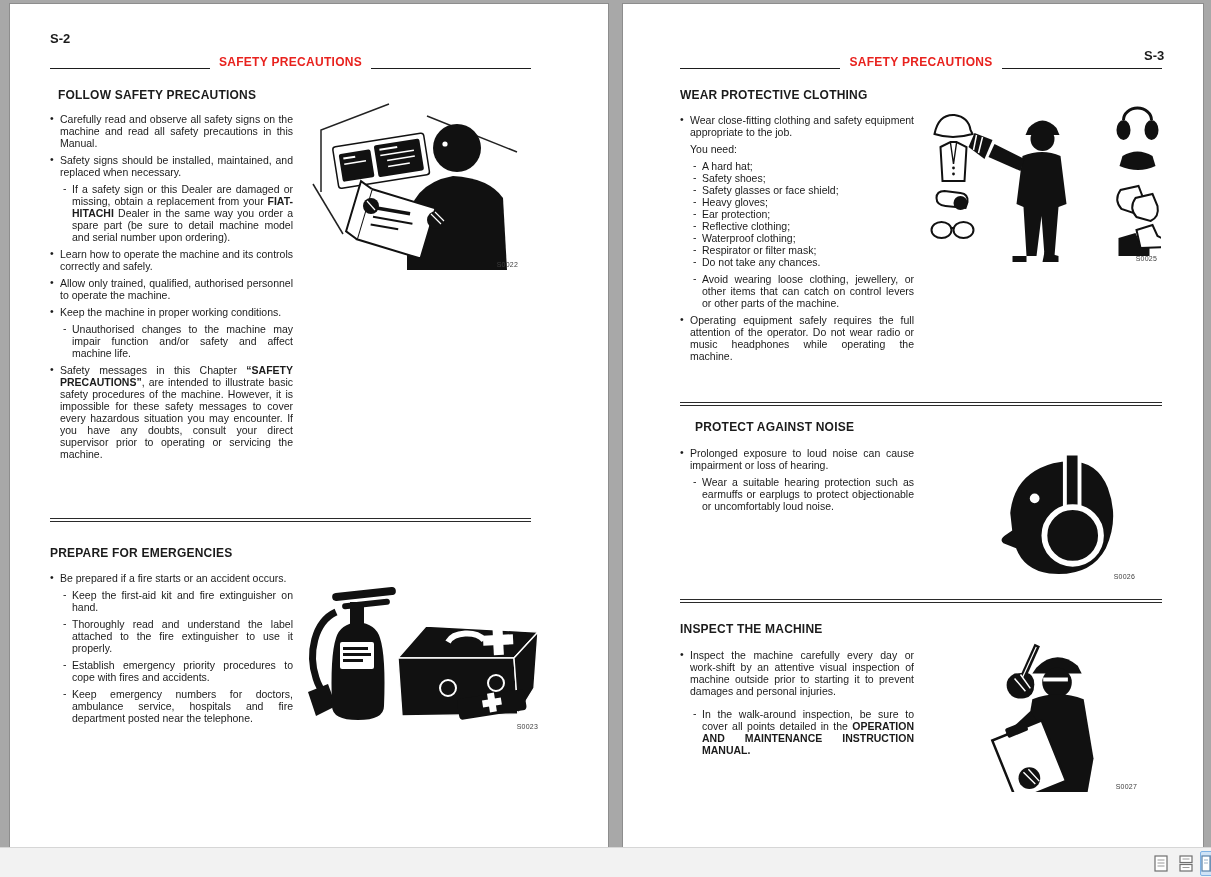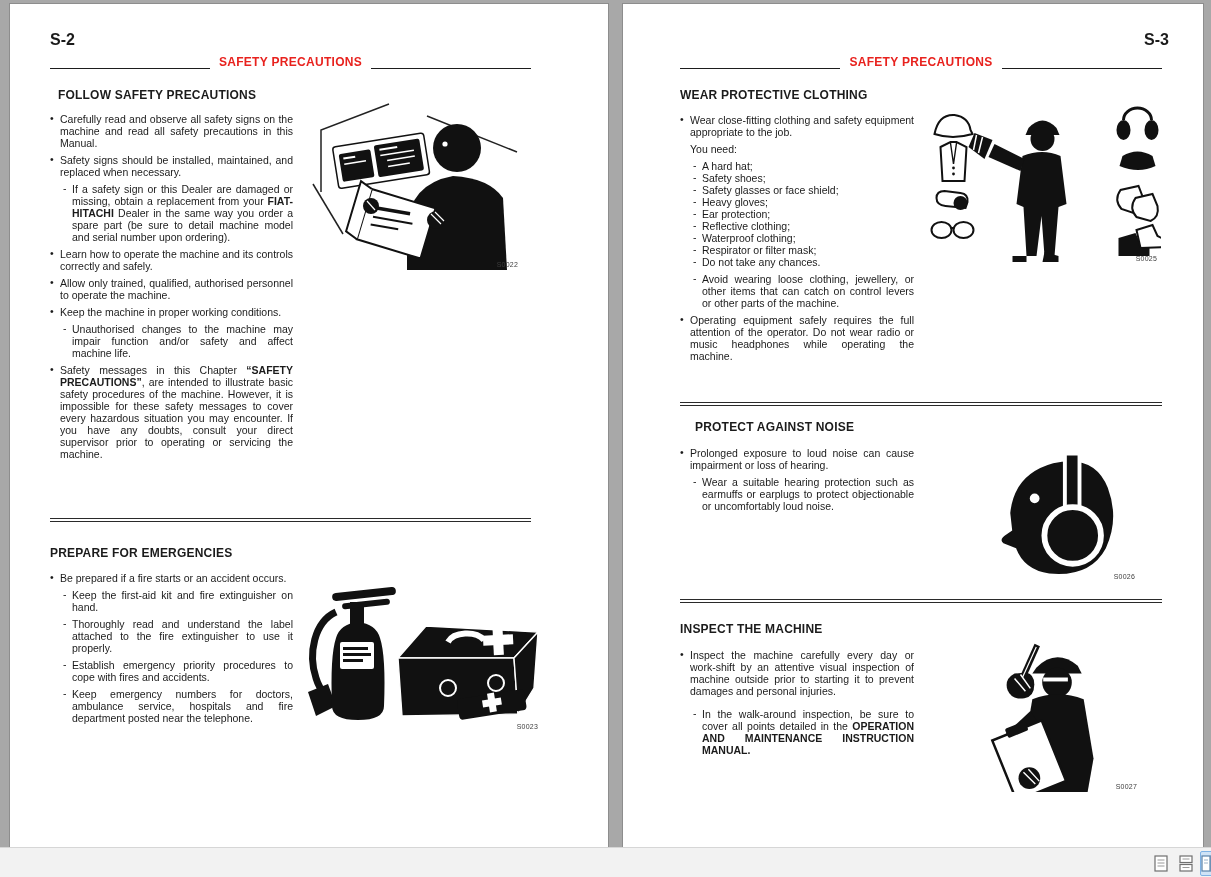--- a/index.html
+++ b/index.html
@@ -15,21 +15,21 @@
   body{
     width:1211px;height:877px;overflow:hidden;position:relative;
     background:var(--canvas_bg);
     font-family:"Liberation Sans",sans-serif;color:var(--ink);
   }
   .canvas{position:absolute;left:0;top:0;width:1211px;height:847px;background:var(--canvas_bg);}
   .page{position:absolute;top:4px;height:843px;background:var(--page_bg);box-shadow:0 0 0 1px #8d8d8d;}
   .page-left{left:10px;width:598px;}
   .page-right{left:623px;width:580px;}
 
-  .pageno{position:absolute;font-size:16px;font-weight:bold;text-align:center;}
+  .pageno{position:absolute;font-size:13px;font-weight:bold;text-align:center;}
   .header-rule{position:absolute;display:flex;align-items:flex-end;gap:9px;height:16px;}
   .hr-line{flex:1;border-top:1.7px solid #1d1d1d;}
   .header-text{color:var(--accent_red);font-weight:bold;font-size:12px;letter-spacing:.3px;white-space:nowrap;}
 
   .sec-title{position:absolute;font-size:12px;font-weight:bold;letter-spacing:.2px;white-space:nowrap;}
   .list{position:absolute;}
   .li{position:relative;margin:0 0 5px 0;font-size:10.5px;line-height:12px;text-align:justify;}
   .li .li-marker{position:absolute;left:0;top:-1px;}
   .li.bullet{padding-left:10px;}
   .li.plain{padding-left:10px;}
@@ -200,21 +200,21 @@
           <rect x="156" y="128" width="68" height="21" rx="4" fill="#111"></rect>
           <rect x="181" y="133" width="19" height="7" fill="#fff"></rect>
           <rect x="187" y="127" width="7" height="19" fill="#fff"></rect>
         </g>
       </svg>
       <span class="fig-label">S0023</span>
     </div>
   </div>
 
   <div class="page page-right">
-    <div class="pageno" style="left:521px;top:27px;">S-3</div>
+    <div class="pageno" style="left:521px;top:44px;">S-3</div>
 
     <div class="header-rule" style="left:57px;top:49px;width:482px;">
       <div class="hr-line"></div>
       <div class="header-text">SAFETY PRECAUTIONS</div>
       <div class="hr-line"></div>
     </div>
 
     <div class="sec-title" style="left:57px;top:84px;">WEAR PROTECTIVE CLOTHING</div>
     <div class="list" style="left:57px;top:110px;width:234px;">
 

